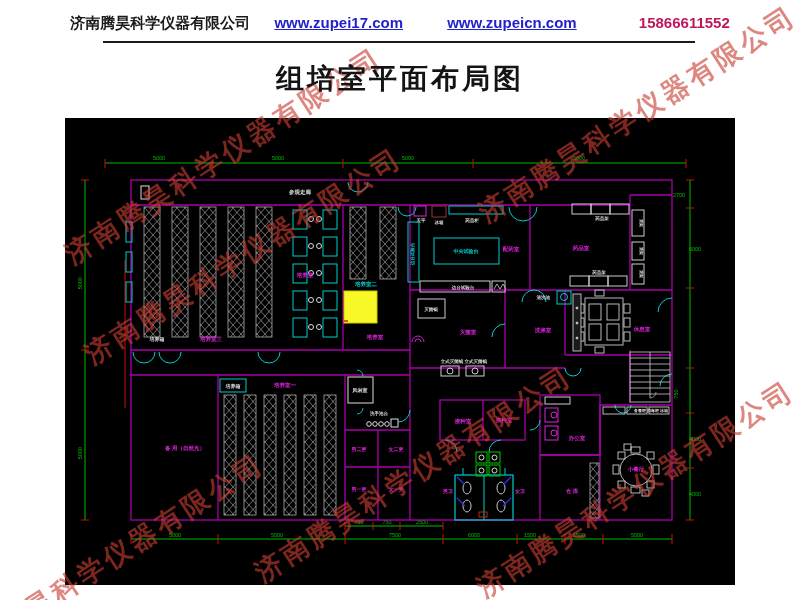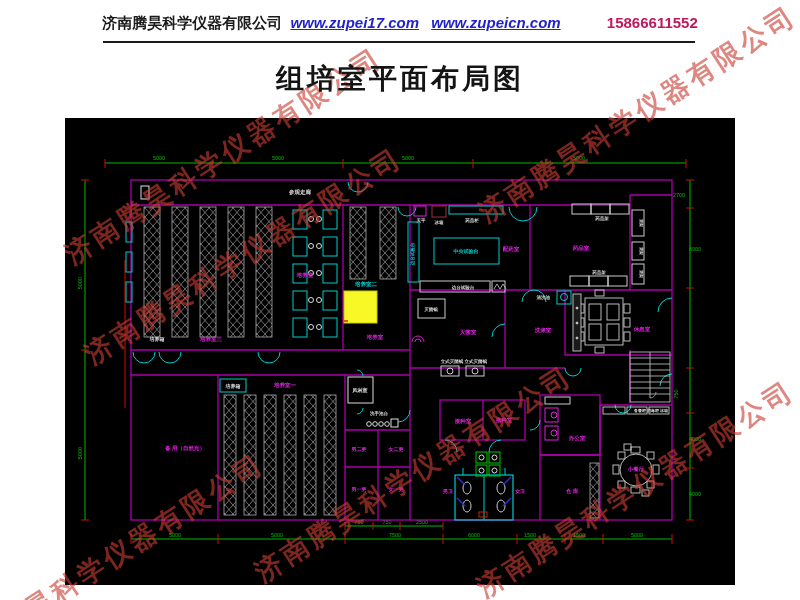--- a/index.html
+++ b/index.html
@@ -1,20 +1,20 @@
 <!DOCTYPE html>
 <html><head>
 <meta charset="utf-8">
 <style>
   html,body{margin:0;padding:0;}
   body{width:800px;height:600px;position:relative;background:#ffffff;
        font-family:"Liberation Sans",sans-serif;overflow:hidden;}
   .hdr{position:absolute;top:14px;left:0;width:800px;text-align:center;
        font-size:15px;font-weight:bold;color:#1a1a1a;white-space:nowrap;}
-  .hdr a{color:#2222cc;text-decoration:underline;font-weight:bold;margin:0 4px;font-style:italic;}
+  .hdr a{color:#2222cc;text-decoration:underline;font-weight:bold;margin:0 20px;}
   .hdr .phone{margin-left:38px;color:#be185d;}
   .hdr-rule{position:absolute;top:41px;left:103px;width:592px;height:0;
        border-top:2px solid #1a1a1a;}
   .title{position:absolute;top:60px;left:0;width:800px;text-align:center;
        font-size:28px;font-weight:bold;color:#141414;letter-spacing:3px;z-index:3;}
   .plan{position:absolute;left:65px;top:118px;width:670px;height:467px;
        background:#000;z-index:1;}
   .wm{position:absolute;white-space:nowrap;font-size:27px;font-weight:bold;
       letter-spacing:4px;color:rgba(201,62,50,0.62);transform:rotate(-33deg);
       transform-origin:left top;z-index:2;pointer-events:none;}

